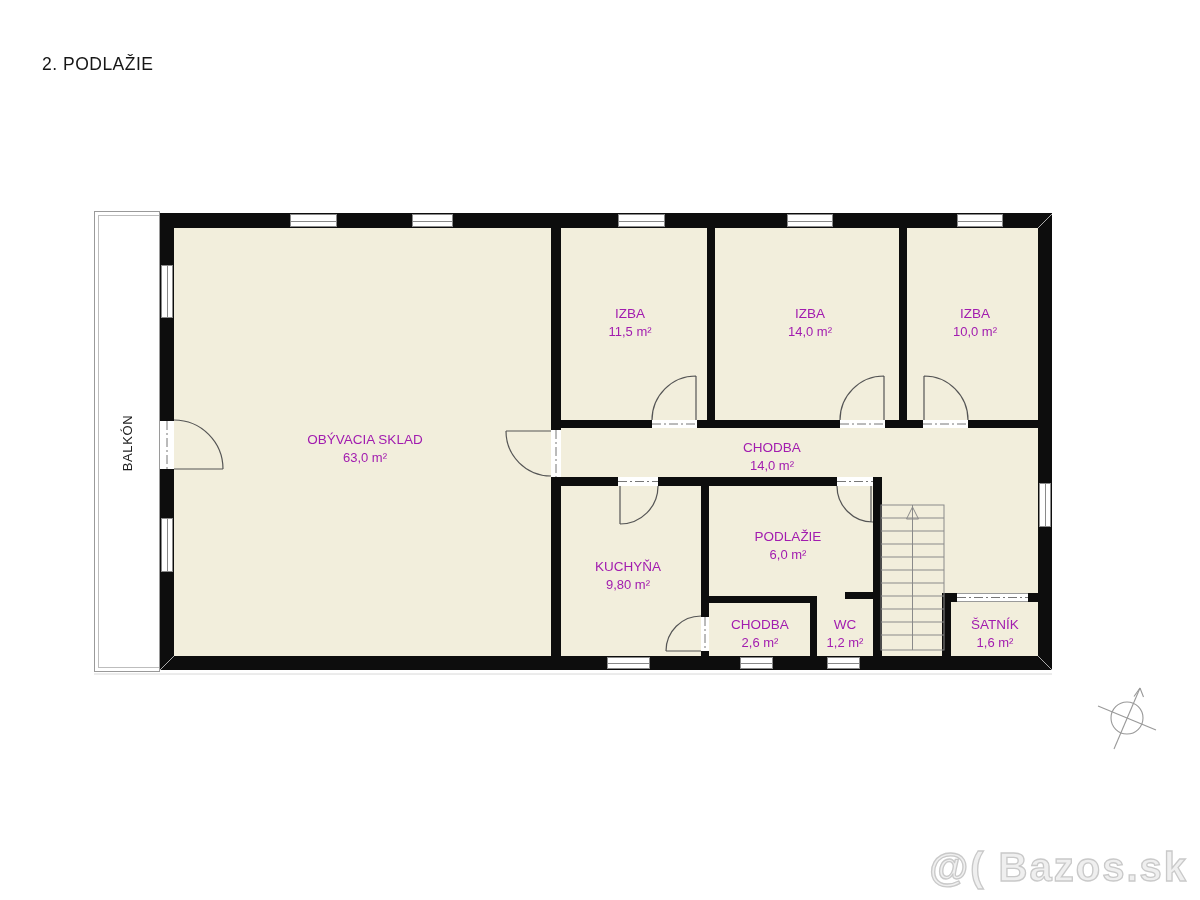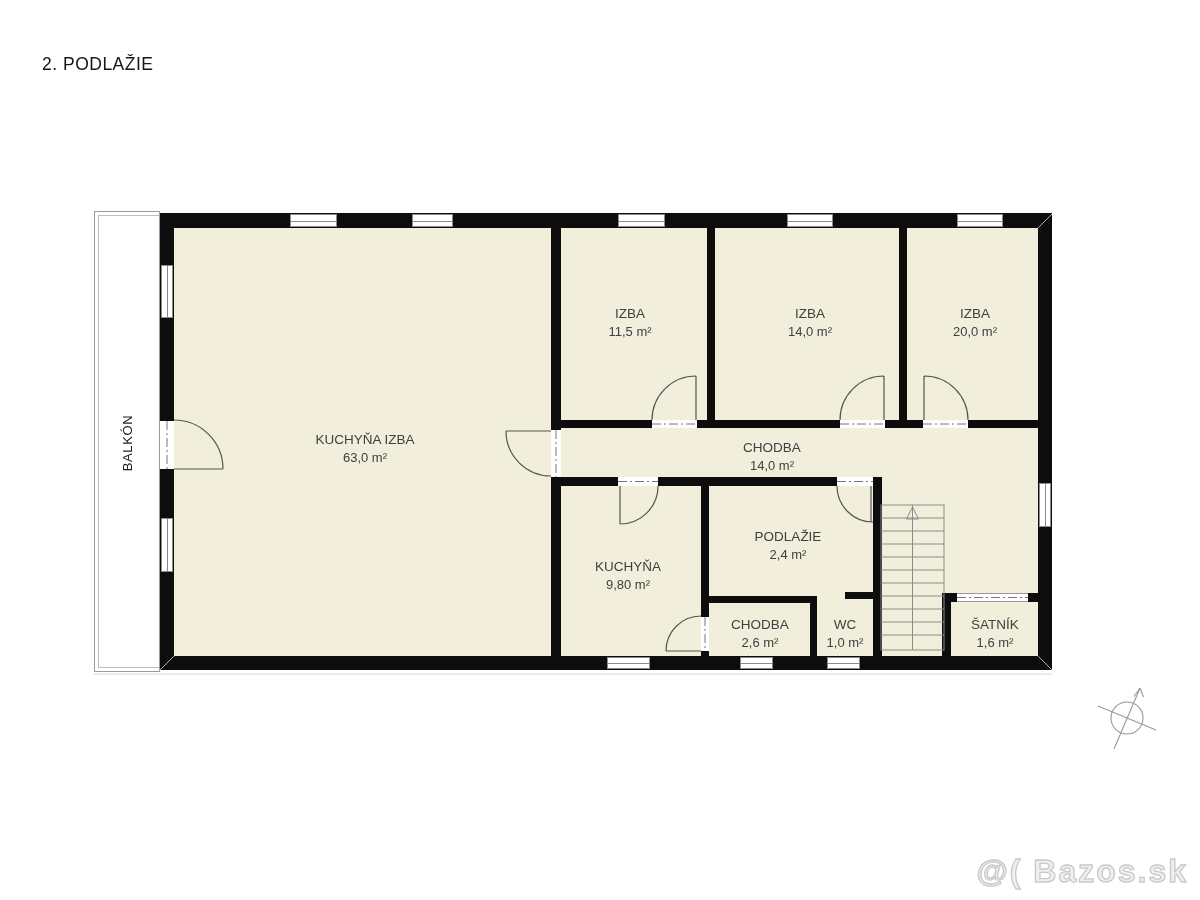--- a/index.html
+++ b/index.html
@@ -17,26 +17,26 @@
            font-size:13px;color:#1d1d1d;letter-spacing:.6px;white-space:nowrap;}
   
   .window-h{position:absolute;background:#fff;border:1px solid #8a8a8a;box-sizing:border-box;}
   .window-h::after{content:"";position:absolute;left:0;right:0;top:50%;height:1px;background:#8a8a8a;}
   .window-v{position:absolute;background:#fff;border:1px solid #8a8a8a;box-sizing:border-box;}
   .window-v::after{content:"";position:absolute;top:0;bottom:0;left:50%;width:1px;background:#8a8a8a;}
   
   .opening{position:absolute;background:#fff;}
   .opening.win{border-top:1px solid #9a9a9a;border-bottom:1px solid #9a9a9a;box-sizing:border-box;}
   
-  .room-label{position:absolute;transform:translateX(-50%);text-align:center;color:#404040;}
+  .room-label{position:absolute;transform:translateX(-50%);text-align:center;color:#a21caf;}
   .rname{font-size:13.5px;line-height:18px;white-space:nowrap;}
   .rarea{font-size:13px;line-height:18px;white-space:nowrap;}
   .overlay{position:absolute;left:0;top:0;width:1200px;height:900px;pointer-events:none;}
   
-  .watermark{position:absolute;right:12px;bottom:10px;font-size:32px;font-weight:bold;
+  .watermark{position:absolute;right:12px;bottom:10px;font-size:40px;font-weight:bold;
            letter-spacing:2px;color:rgba(210,210,210,.35);-webkit-text-stroke:1.3px #c9c9c9;
            white-space:nowrap;}
   @supports not (-webkit-text-stroke: 1px #000){ .watermark{color:#d7d7d7;} }
 </style>
 </head>
 <body>
 
 <div class="canvas">
 
   <div class="title">2. PODLAŽIE</div>
@@ -134,54 +134,54 @@
 
     <g stroke="#999" stroke-width="1.1" fill="none">
       <circle cx="1127" cy="718" r="16"></circle>
       <path d="M1114 749 L1140 688"></path>
       <path d="M1140 688 L1134 696.5 M1140 688 L1143.5 697"></path>
       <path d="M1098 706 L1156 730"></path>
     </g>
   </svg>
 
   <div class="room-label" style="left:365px;top:431px">
-    <div class="rname">KUCHYŇA IZBA</div>
+    <div class="rname">OBÝVACIA SKLAD</div>
     <div class="rarea">63,0 m²</div>
   </div>
   <div class="room-label" style="left:630px;top:305px">
     <div class="rname">IZBA</div>
     <div class="rarea">11,5 m²</div>
   </div>
   <div class="room-label" style="left:810px;top:305px">
     <div class="rname">IZBA</div>
     <div class="rarea">14,0 m²</div>
   </div>
   <div class="room-label" style="left:975px;top:305px">
     <div class="rname">IZBA</div>
-    <div class="rarea">20,0 m²</div>
+    <div class="rarea">10,0 m²</div>
   </div>
   <div class="room-label" style="left:772px;top:439px">
     <div class="rname">CHODBA</div>
     <div class="rarea">14,0 m²</div>
   </div>
   <div class="room-label" style="left:628px;top:558px">
     <div class="rname">KUCHYŇA</div>
     <div class="rarea">9,80 m²</div>
   </div>
   <div class="room-label" style="left:788px;top:528px">
     <div class="rname">PODLAŽIE</div>
-    <div class="rarea">2,4 m²</div>
+    <div class="rarea">6,0 m²</div>
   </div>
   <div class="room-label" style="left:760px;top:616px">
     <div class="rname">CHODBA</div>
     <div class="rarea">2,6 m²</div>
   </div>
   <div class="room-label" style="left:845px;top:616px">
     <div class="rname">WC</div>
-    <div class="rarea">1,0 m²</div>
+    <div class="rarea">1,2 m²</div>
   </div>
   <div class="room-label" style="left:995px;top:616px">
     <div class="rname">ŠATNÍK</div>
     <div class="rarea">1,6 m²</div>
   </div>
 
   <div class="watermark">@( Bazos.sk</div>
 
 </div>
 

